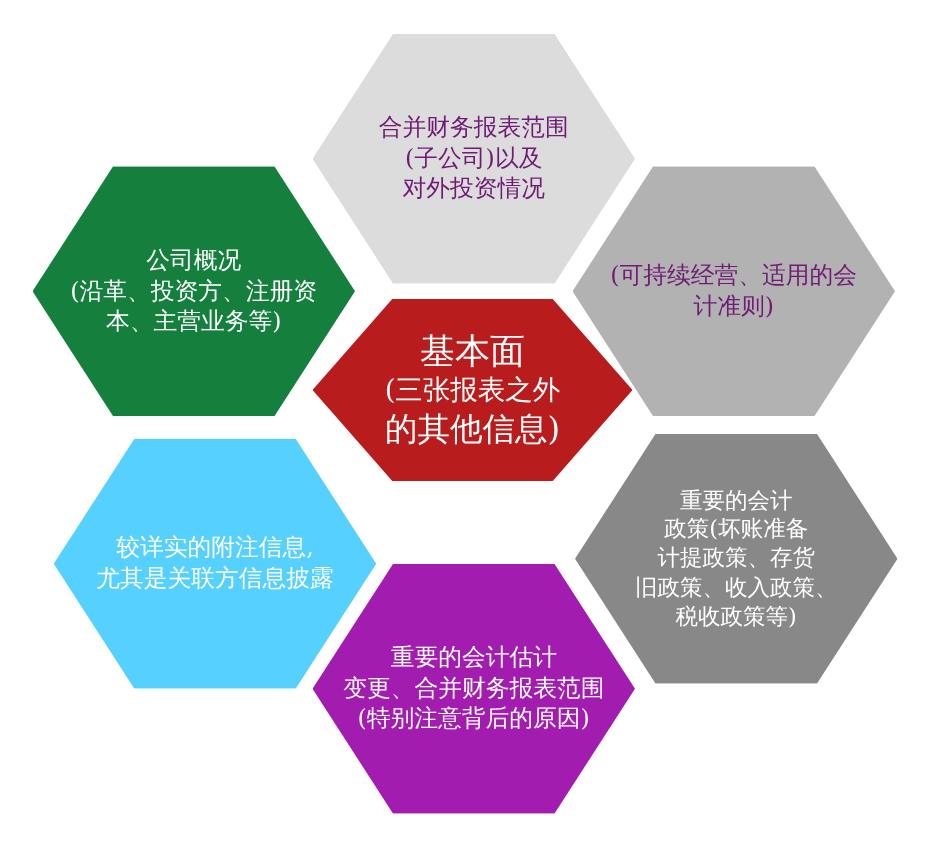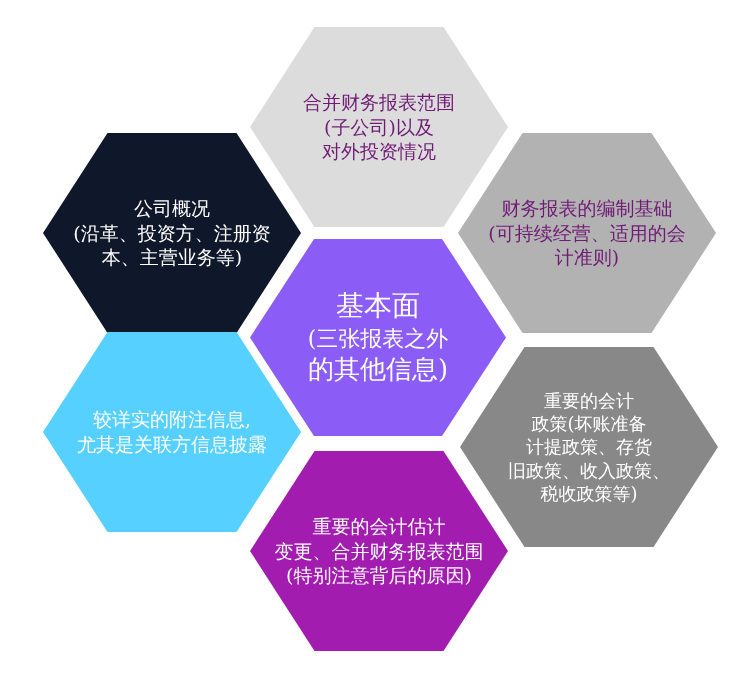--- a/index.html
+++ b/index.html
@@ -19,39 +19,38 @@
 </style>
 </head>
 <body>
 
 <div class="hex dark-text fs20" style="left:250px; top:27px; width:258px; height:200px; background:#DCDCDC;">
   <span class="line">合并财务报表范围</span>
   <span class="line">(子公司)以及</span>
   <span class="line">对外投资情况</span>
 </div>
 
-<div class="hex light-text fs20" style="left:43px; top:133px; width:258px; height:200px; background:#0f172a;">
+<div class="hex light-text fs20" style="left:26px; top:133px; width:258px; height:200px; background:#15803d;">
   <span class="line">公司概况</span>
   <span class="line">(沿革、投资方、注册资</span>
   <span class="line">本、主营业务等)</span>
 </div>
 
 <div class="hex dark-text fs20" style="left:458px; top:133px; width:258px; height:200px; background:#B2B2B2;">
-  <span class="line">财务报表的编制基础</span>
   <span class="line">(可持续经营、适用的会</span>
   <span class="line">计准则)</span>
 </div>
 
-<div class="hex light-text fs20" style="left:250px; top:239px; width:256px; height:197px; background:#8b5cf6;">
+<div class="hex light-text fs20" style="left:250px; top:239px; width:256px; height:146px; background:#b91c1c;">
   <span class="line fs-title">基本面</span>
   <span class="line" style="font-size:22px;">(三张报表之外</span>
   <span class="line" style="font-size:26px;">的其他信息)</span>
 </div>
 
-<div class="hex light-text fs20" style="left:43px; top:332px; width:258px; height:200px; background:#56D0FF;">
+<div class="hex light-text fs20" style="left:43px; top:351px; width:258px; height:200px; background:#56D0FF;">
   <span class="line">较详实的附注信息,</span>
   <span class="line">尤其是关联方信息披露</span>
 </div>
 
 <div class="hex light-text" style="left:460px; top:347px; width:258px; height:200px; background:#888888; font-size:18px;">
   <span class="line">重要的会计</span>
   <span class="line">政策(坏账准备</span>
   <span class="line">计提政策、存货</span>
   <span class="line">旧政策、收入政策、</span>
   <span class="line">税收政策等)</span>

